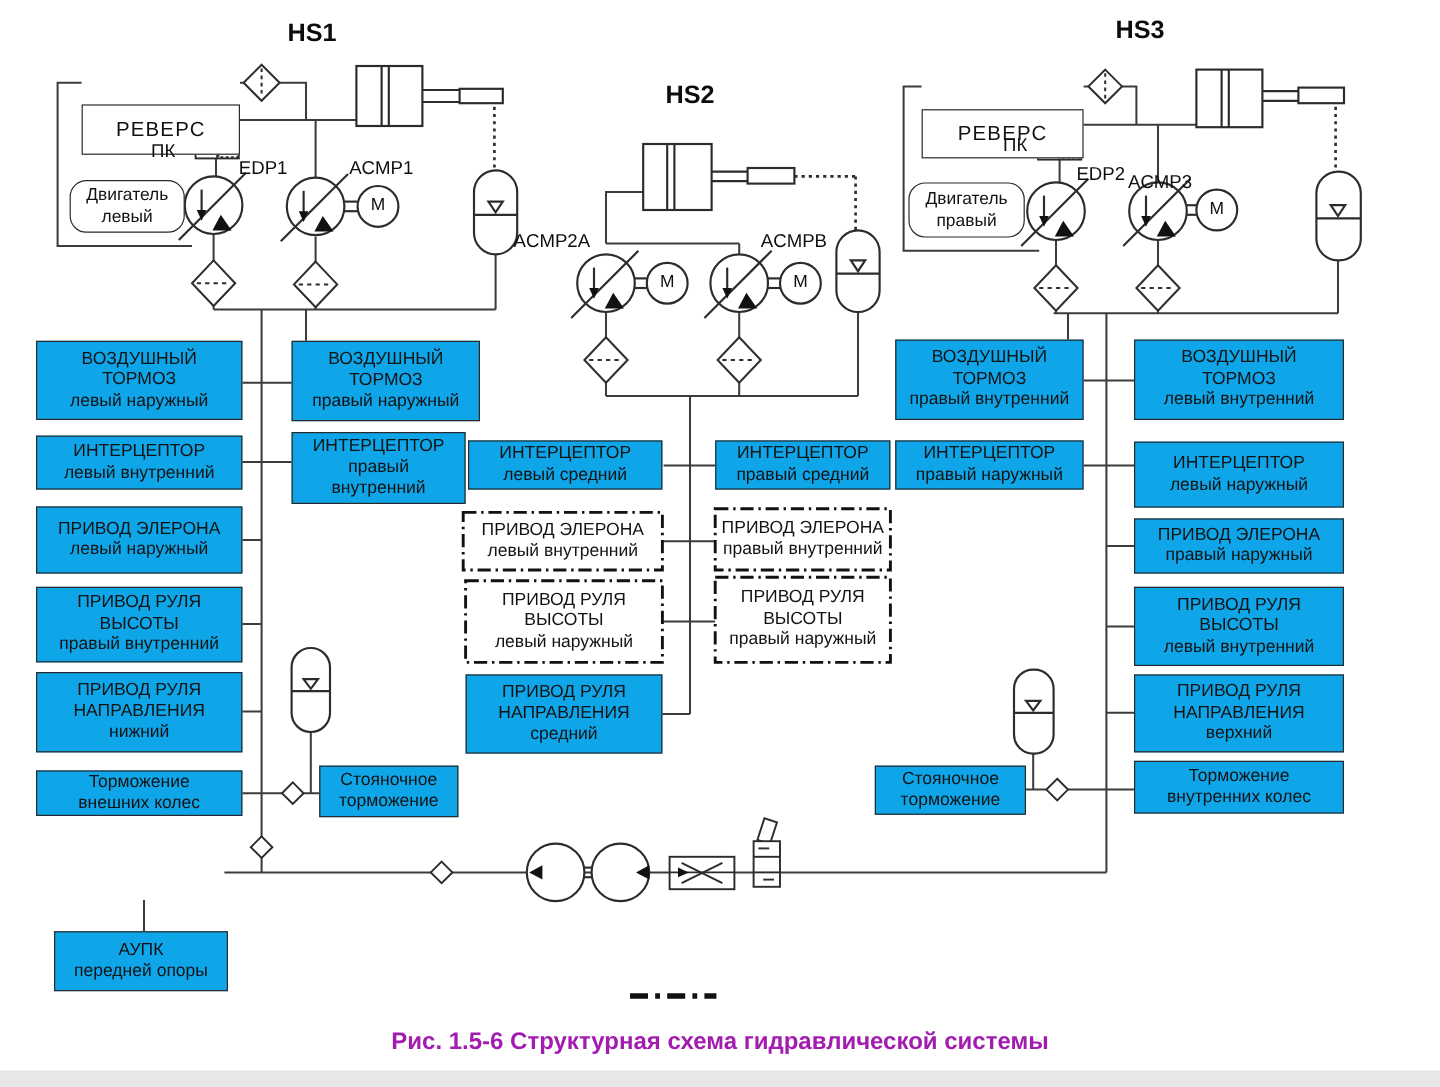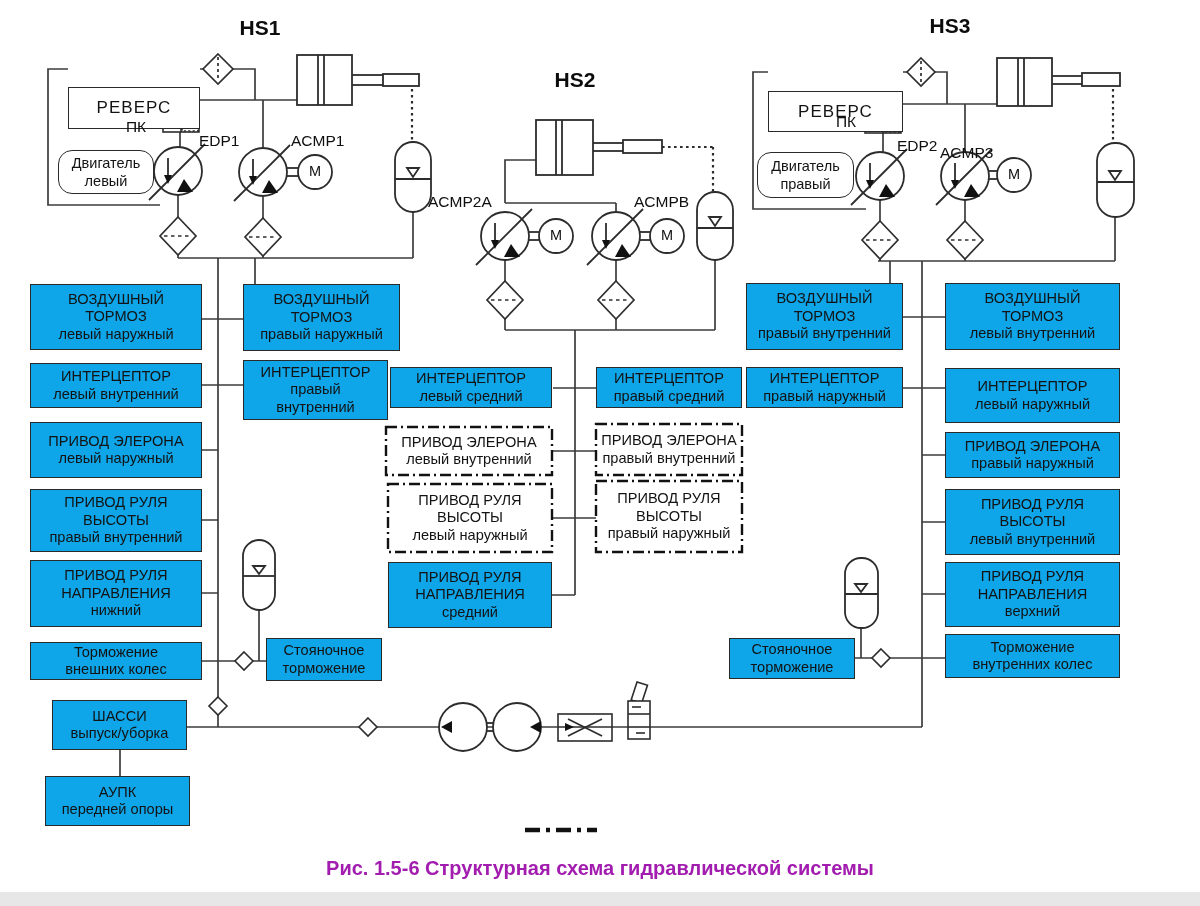--- a/index.html
+++ b/index.html
@@ -277,22 +277,20 @@
   <div class="cbox" style="left:30px;top:422px;width:172px;height:56px;">ПРИВОД ЭЛЕРОНА
 левый наружный</div>
   <div class="cbox" style="left:30px;top:489px;width:172px;height:63px;">ПРИВОД РУЛЯ
 ВЫСОТЫ
 правый внутренний</div>
   <div class="cbox" style="left:30px;top:560px;width:172px;height:67px;">ПРИВОД РУЛЯ
 НАПРАВЛЕНИЯ
 нижний</div>
   <div class="cbox" style="left:30px;top:642px;width:172px;height:38px;">Торможение
 внешних колес</div>
-  <div class="cbox" style="left:52px;top:700px;width:135px;height:50px;">ШАССИ
-выпуск/уборка</div>
   <div class="cbox" style="left:45px;top:776px;width:145px;height:50px;">АУПК
 передней опоры</div>
 
   <div class="cbox" style="left:243px;top:284px;width:157px;height:67px;">ВОЗДУШНЫЙ
 ТОРМОЗ
 правый наружный</div>
   <div class="cbox" style="left:243px;top:360px;width:145px;height:60px;">ИНТЕРЦЕПТОР
 правый
 внутренний</div>
 

